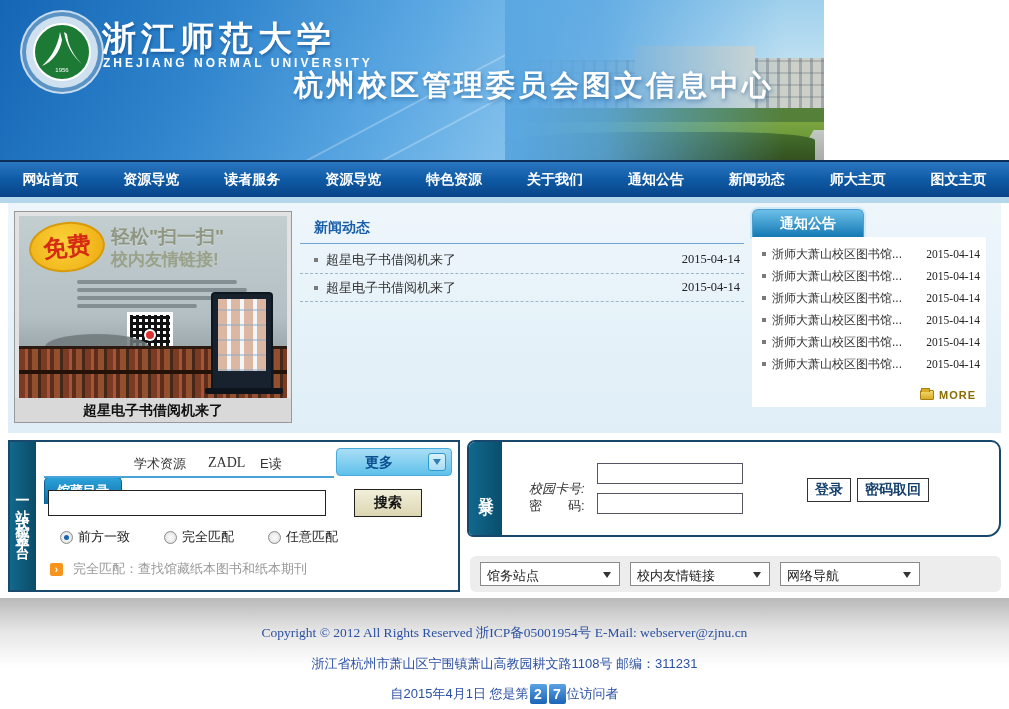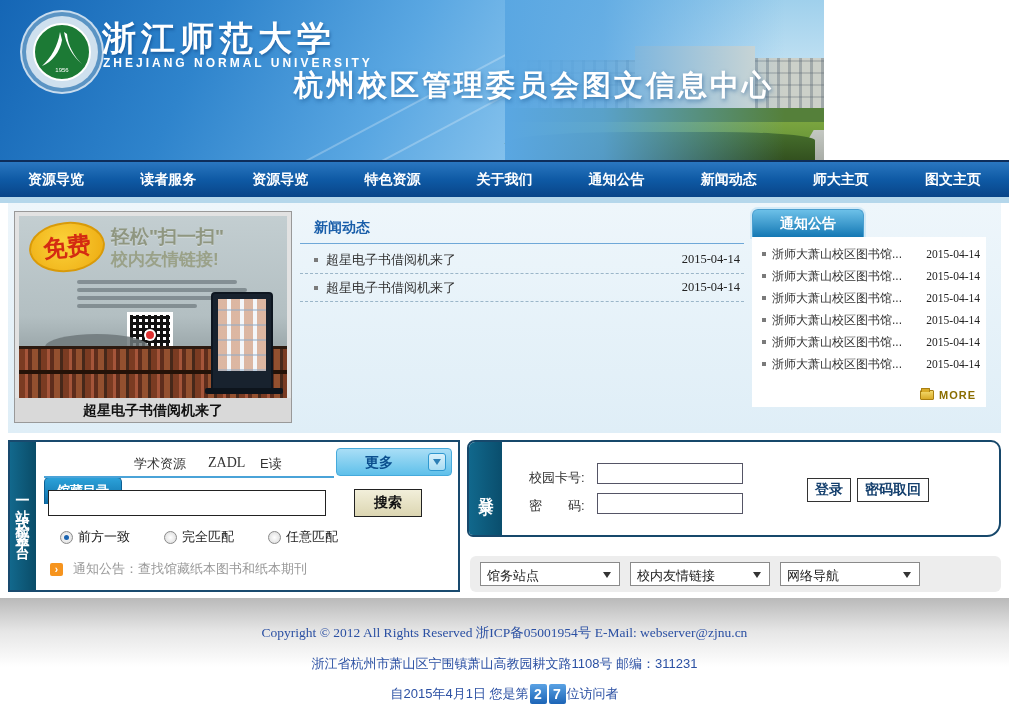--- a/index.html
+++ b/index.html
@@ -130,21 +130,21 @@
   .hint-icon { width:13px; height:13px; background:#f6941e; border-radius:2px; color:#fff; font-size:10px; font-weight:bold;
     display:flex; align-items:center; justify-content:center; margin-right:10px; }
   .hint-text { color:#999; font-size:13px; }
 
   .login-panel { position:absolute; left:467px; top:440px; width:534px; height:97px; border:2px solid #17486b;
     border-radius:8px 10px 14px 6px; background:#fff; overflow:hidden; }
   .login-bar { position:absolute; left:0; top:0; bottom:0; width:33px; background:linear-gradient(90deg,#11688c,#0a4e6d);
     display:flex; align-items:center; justify-content:center; }
   .login-bar .v-label { font-size:15px; letter-spacing:4px; }
   .login-label { position:absolute; left:60px; font-size:13px; color:#333; white-space:pre; }
-  .ll1 { top:27px; } .ll2 { top:55px; }
+  .ll1 { top:38px;font-style:italic; } .ll2 { top:55px; }
   .login-input { position:absolute; left:128px; width:146px; height:21px; border:1px solid #556; font-size:13px; padding:0 3px; }
   .li1 { top:21px; } .li2 { top:51px; }
   .login-btn { position:absolute; top:36px; height:24px; border:1px solid #333; background:#fff; color:#15406e;
     font-size:14px; font-weight:bold; cursor:pointer; padding:0 7px; font-family:"Liberation Sans","DejaVu Sans",sans-serif; }
   .lb1 { left:338px; } .lb2 { left:388px; }
 
   .links-bar { position:absolute; left:470px; top:556px; width:531px; height:36px; background:#ededed; border-radius:6px; }
   .fake-select { position:absolute; top:6px; width:140px; height:24px; background:#fff; border:1px solid #8a8a8a; cursor:pointer; }
   .fs1 { left:10px; } .fs2 { left:160px; } .fs3 { left:310px; }
   .fake-select .fs-label { position:absolute; left:6px; top:4px; font-size:13px; color:#222; }
@@ -193,20 +193,21 @@
         <path d="M48,26 C50,38 56,50 66,58 C58,50 52,40 51,28 Z" fill="#ffffff"></path>
         <text x="46" y="66" text-anchor="middle" font-size="6" fill="#ffffff">1956</text>
       </svg>
     </div>
     <div class="uni-cn">浙江师范大学</div>
     <div class="uni-en">ZHEJIANG  NORMAL  UNIVERSITY</div>
     <div class="site-title">杭州校区管理委员会图文信息中心</div>
   </div>
 
   <div class="nav">
+    <div class="nav-item">网站首页</div>
     <div class="nav-item">资源导览</div>
     <div class="nav-item">读者服务</div>
     <div class="nav-item">资源导览</div>
     <div class="nav-item">特色资源</div>
     <div class="nav-item">关于我们</div>
     <div class="nav-item">通知公告</div>
     <div class="nav-item">新闻动态</div>
     <div class="nav-item">师大主页</div>
     <div class="nav-item">图文主页</div>
   </div>
@@ -317,21 +318,21 @@
         <span class="radio-circle"></span>
         <span class="radio-label">完全匹配</span>
       </span>
       <span class="radio">
         <span class="radio-circle"></span>
         <span class="radio-label">任意匹配</span>
       </span>
     </div>
     <div class="hint-row">
       <span class="hint-icon">›</span>
-      <span class="hint-text">通知公告：查找馆藏纸本图书和纸本期刊</span>
+      <span class="hint-text">完全匹配：查找馆藏纸本图书和纸本期刊</span>
     </div>
   </div>
 
   <div class="login-panel">
     <div class="login-bar">
       <div class="v-label">登录</div>
     </div>
     <div class="login-label ll1">校园卡号:</div>
     <input class="login-input li1" type="text" value="" style="">
     <div class="login-label ll2">密　　码:</div>

